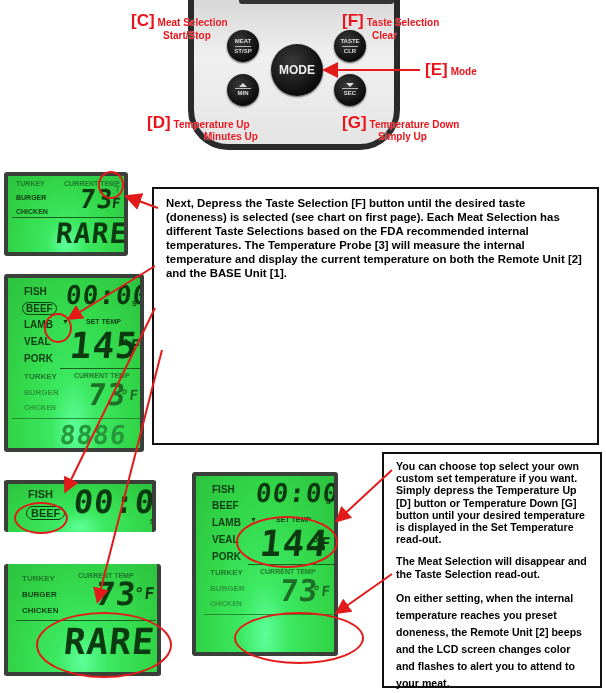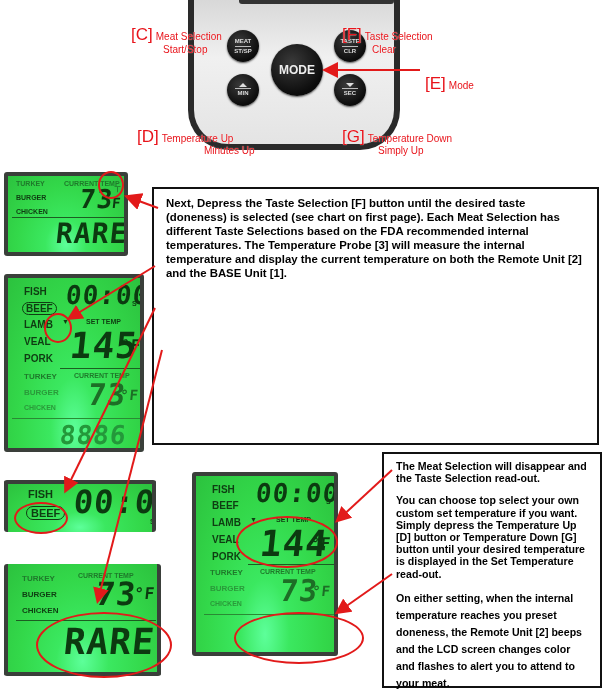--- a/index.html
+++ b/index.html
@@ -9,21 +9,21 @@
   
   .remote { left:188px; top:0; width:212px; height:150px; background:linear-gradient(180deg,#d8d8d8 0%,#f0f0f0 40%,#e4e4e4 100%); border:6px solid #2a2a2a; border-top:none; border-radius:0 0 40px 40px; box-sizing:border-box; }
   .remote-screen-edge { left:45px; top:0; width:155px; height:4px; background:#333; border-radius:0 0 3px 3px; }
   .btn { position:absolute; border-radius:50%; background:radial-gradient(circle at 40% 35%,#3a3a3a,#0c0c0c 70%); color:#ddd; display:flex; flex-direction:column; align-items:center; justify-content:center; font-weight:bold; box-shadow:0 1px 2px #555; }
   .btn.small { width:32px; height:32px; font-size:6px; line-height:7px; }
   .btn.small .sep { width:16px; height:1px; background:#bbb; margin:1px 0; }
   .btn.mode { width:52px; height:52px; font-size:12px; color:#eee; font-family:"Liberation Sans", sans-serif; }
   .tri-up { width:0; height:0; border-left:4px solid transparent; border-right:4px solid transparent; border-bottom:4px solid #ddd; }
   .tri-down { width:0; height:0; border-left:4px solid transparent; border-right:4px solid transparent; border-top:4px solid #ddd; }
 
-  .lbl { position:absolute; color:#e8141b; font-weight:normal; font-size:10px; line-height:11px; white-space:nowrap; text-shadow:0 0 1px #fff;margin-top:14px; }
+  .lbl { position:absolute; color:#e8141b; font-weight:bold; font-size:10px; line-height:11px; white-space:nowrap; text-shadow:0 0 1px #fff; }
   .lbl .key { font-size:17px; line-height:17px; margin-right:3px; }
 
   
   .lcd { position:absolute; background:radial-gradient(ellipse at 50% 90%,#5dff9a 0%,#3be860 25%,#33d84a 60%,#2cc23e 100%); border:4px solid #3a3f3a; box-sizing:border-box; border-radius:3px; overflow:hidden; }
   .lcd-txt { position:absolute; font-weight:bold; color:#0f3d12; font-size:9px; white-space:nowrap; }
   .lcd-faint { color:#1f7a2b; }
   .lcd-fainter { color:#2a9a3a; }
   .seg { position:absolute; font-family:"DejaVu Sans Mono", monospace; color:#0c3a10; font-weight:bold; white-space:nowrap; letter-spacing:1px; transform:skewX(-6deg); }
   .seg-faint { color:#24983a; }
   .line { position:absolute; height:1px; background:#1c5e22; }
@@ -74,21 +74,21 @@
 
 <div class="lbl" style="left:342px;top:12px;">
   <span class="key">[F]</span><span>Taste Selection</span>
 </div>
 <div class="lbl" style="left:372px;top:30px;">Clear</div>
 
 <div class="lbl" style="left:425px;top:61px;">
   <span class="key">[E]</span><span>Mode</span>
 </div>
 
-<div class="lbl" style="left:137px;top:114px;">
+<div class="lbl" style="left:147px;top:114px;">
   <span class="key">[D]</span><span>Temperature Up</span>
 </div>
 <div class="lbl" style="left:180px;top:131px;padding-left:24px;">Minutes Up</div>
 
 <div class="lbl" style="left:342px;top:114px;">
   <span class="key">[G]</span><span>Temperature Down</span>
 </div>
 <div class="lbl" style="left:378px;top:131px;">Simply Up</div>
 
 <div class="lcd" style="left:4px;top:172px;width:124px;height:84px;">
@@ -170,22 +170,22 @@
   <div class="line" style="left:8px;top:138px;width:130px;background:#2a8a34;"></div>
 </div>
 <div class="ring" style="left:236px;top:516px;width:102px;height:52px;"></div>
 <div class="ring" style="left:234px;top:612px;width:130px;height:52px;"></div>
 
 <div class="box" style="left:152px;top:187px;width:447px;height:258px;padding:7px 12px 6px 12px;">
   <p>Next, Depress the Taste Selection [F] button until the desired taste (doneness) is selected (see chart on first page).  Each Meat Selection has different Taste Selections based on the FDA recommended internal temperatures. The Temperature Probe [3] will measure the internal temperature and display the current temperature on both the Remote Unit [2] and the BASE Unit [1].</p>
 </div>
 
 <div class="box" style="left:382px;top:452px;width:220px;height:236px;padding:6px 8px 6px 12px;">
+  <p style="font-size:10.6px;line-height:12.2px;margin-bottom:10px;">You can choose top select your own custom set temperature if you want.  Simply depress the Temperature Up [D] button or Temperature Down [G] button until your desired temperature is displayed in the Set Temperature read-out.</p>
   <p style="font-size:10.6px;line-height:12.2px;margin-bottom:10px;">The Meat Selection will disappear and the Taste Selection read-out.</p>
-  <p style="font-size:10.6px;line-height:12.2px;margin-bottom:10px;">You can choose top select your own custom set temperature if you want.  Simply depress the Temperature Up [D] button or Temperature Down [G] button until your desired temperature is displayed in the Set Temperature read-out.</p>
   <p style="font-size:10.6px;line-height:17px;">On either setting, when the internal temperature reaches you preset doneness, the Remote Unit [2] beeps and the LCD screen changes color and flashes to alert you to attend to your meat.</p>
 </div>
 
 <svg class="arrows" width="606" height="693">
   <defs>
     <marker id="ah" markerWidth="8" markerHeight="8" refX="6" refY="4" orient="auto">
       <path d="M0,0 L8,4 L0,8 z" fill="#e21a1a"></path>
     </marker>
   </defs>
 

